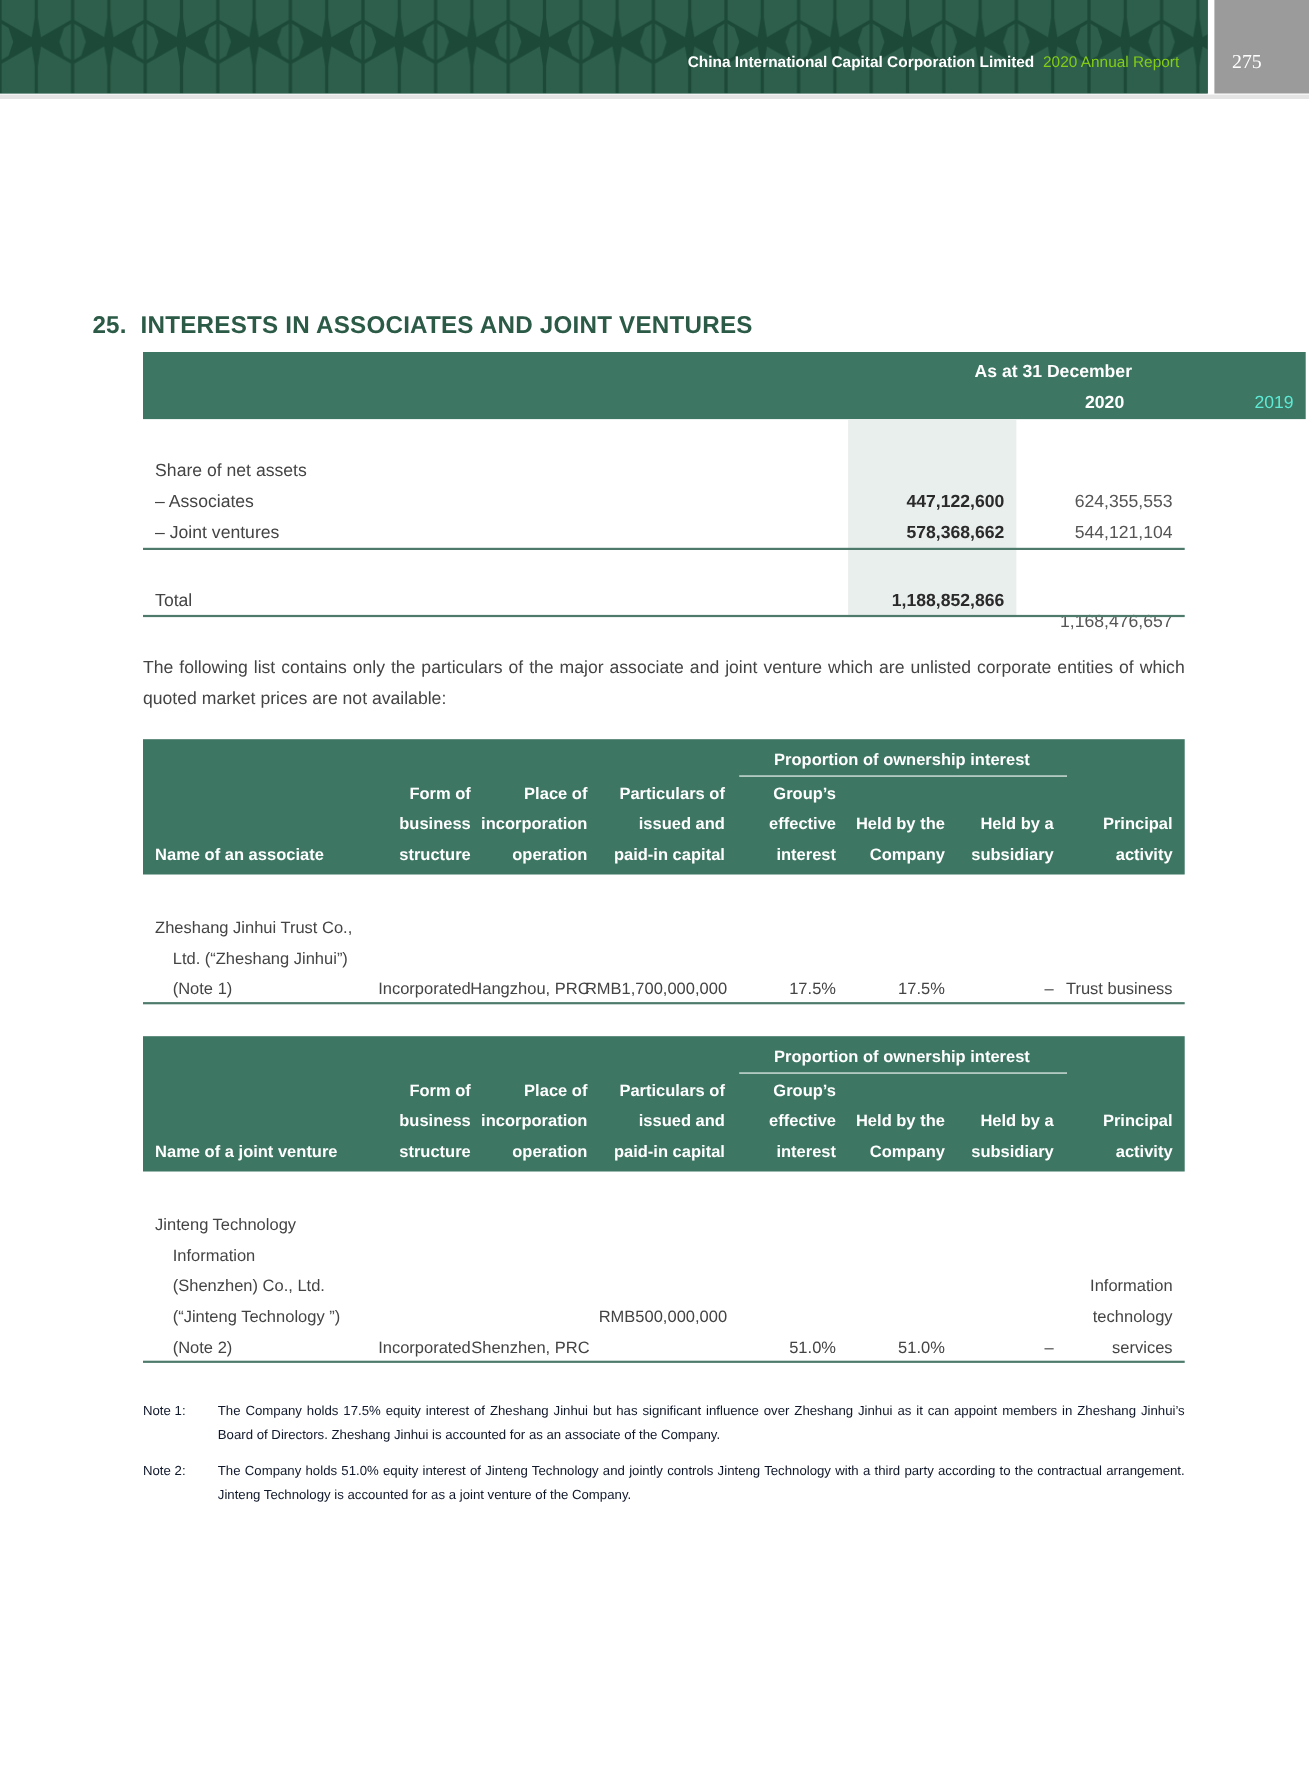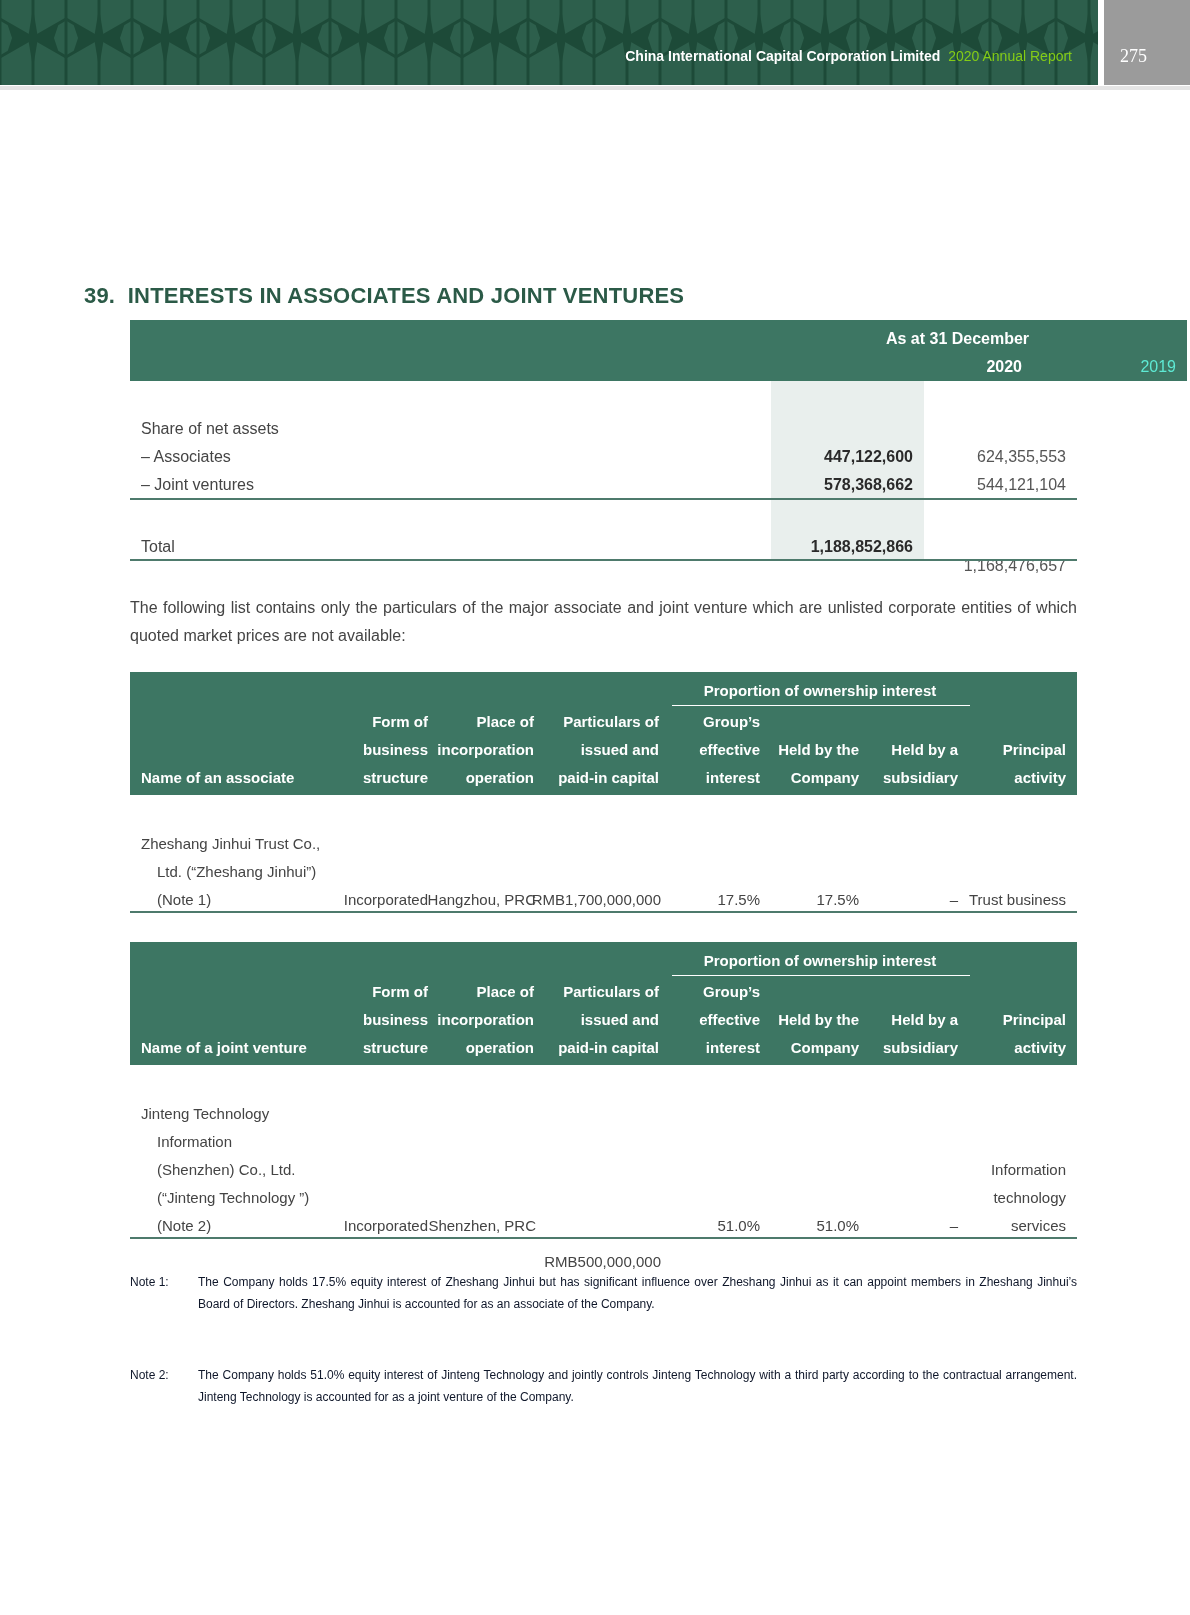--- a/index.html
+++ b/index.html
@@ -99,21 +99,21 @@
   </svg>
   <div class="banner-text">
     <span class="company">China International Capital Corporation Limited</span><span class="report">2020 Annual Report</span>
   </div>
 </div>
 <div class="page-box">
   <span class="page-num">275</span>
 </div>
 <div class="header-rule"></div>
 
-<div class="section-title" style="white-space:pre;">39.  INTERESTS IN ASSOCIATES AND JOINT VENTURES</div>
+<div class="section-title" style="white-space:pre;">25.  INTERESTS IN ASSOCIATES AND JOINT VENTURES</div>
 
 <div class="sum-head">
   <div class="asat">As at 31 December</div>
   <div class="y2020">2020</div>
   <div class="y2019">2019</div>
 </div>
 <div class="shade2020"></div>
 
 <div class="row-label" style="top:420px;">Share of net assets</div>
 
@@ -233,32 +233,32 @@
 <div>
   <div class="cell" style="left:141px; top:1100px;">
     <div>Jinteng Technology</div>
     <div style="padding-left:16px;">Information</div>
     <div style="padding-left:16px;">(Shenzhen) Co., Ltd.</div>
     <div style="padding-left:16px;">(“Jinteng Technology ”)</div>
     <div style="padding-left:16px;">(Note 2)</div>
   </div>
   <div class="cell r" style="right:762px; top:1212px;">Incorporated</div>
   <div class="cell r" style="right:654px; top:1212px;">Shenzhen, PRC</div>
-  <div class="cell r" style="right:529px; top:1248px;">RMB500,000,000</div>
+  <div class="cell r" style="right:529px; top:1184px;">RMB500,000,000</div>
   <div class="cell r" style="right:430px; top:1212px;">51.0%</div>
   <div class="cell r" style="right:331px; top:1212px;">51.0%</div>
   <div class="cell r" style="right:232px; top:1212px;">–</div>
   <div class="cell r" style="right:124px; top:1156px;">
     <div>Information</div>
     <div>technology</div>
     <div>services</div>
   </div>
 </div>
 <div class="rule" style="top:1237px;"></div>
 
 <div class="notes" style="top:1271px; height:44px;">
   <div class="note-label">Note 1:</div>
   <div class="note-text">The Company holds 17.5% equity interest of Zheshang Jinhui but has significant influence over Zheshang Jinhui as it can appoint members in Zheshang Jinhui’s Board of Directors. Zheshang Jinhui is accounted for as an associate of the Company.</div>
 </div>
-<div class="notes" style="top:1364px; height:44px;">
+<div class="notes" style="top:1326px; height:44px;">
   <div class="note-label">Note 2:</div>
   <div class="note-text">The Company holds 51.0% equity interest of Jinteng Technology and jointly controls Jinteng Technology with a third party according to the contractual arrangement. Jinteng Technology is accounted for as a joint venture of the Company.</div>
 </div>
 
 </body></html>

